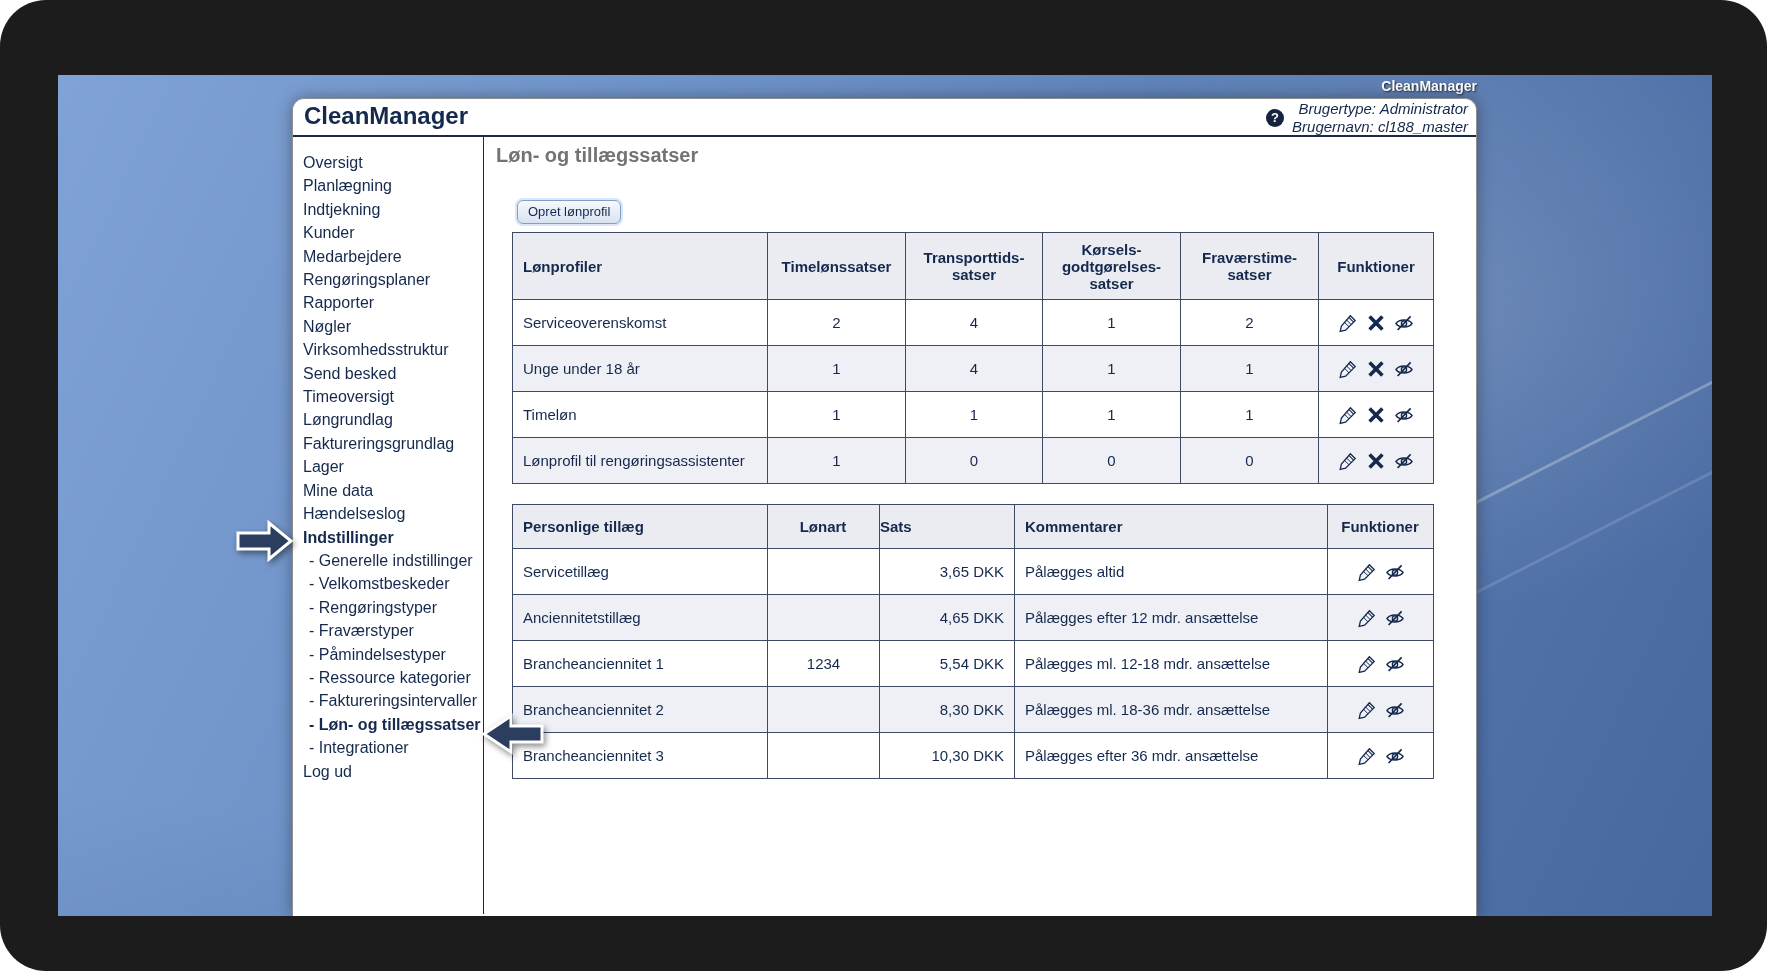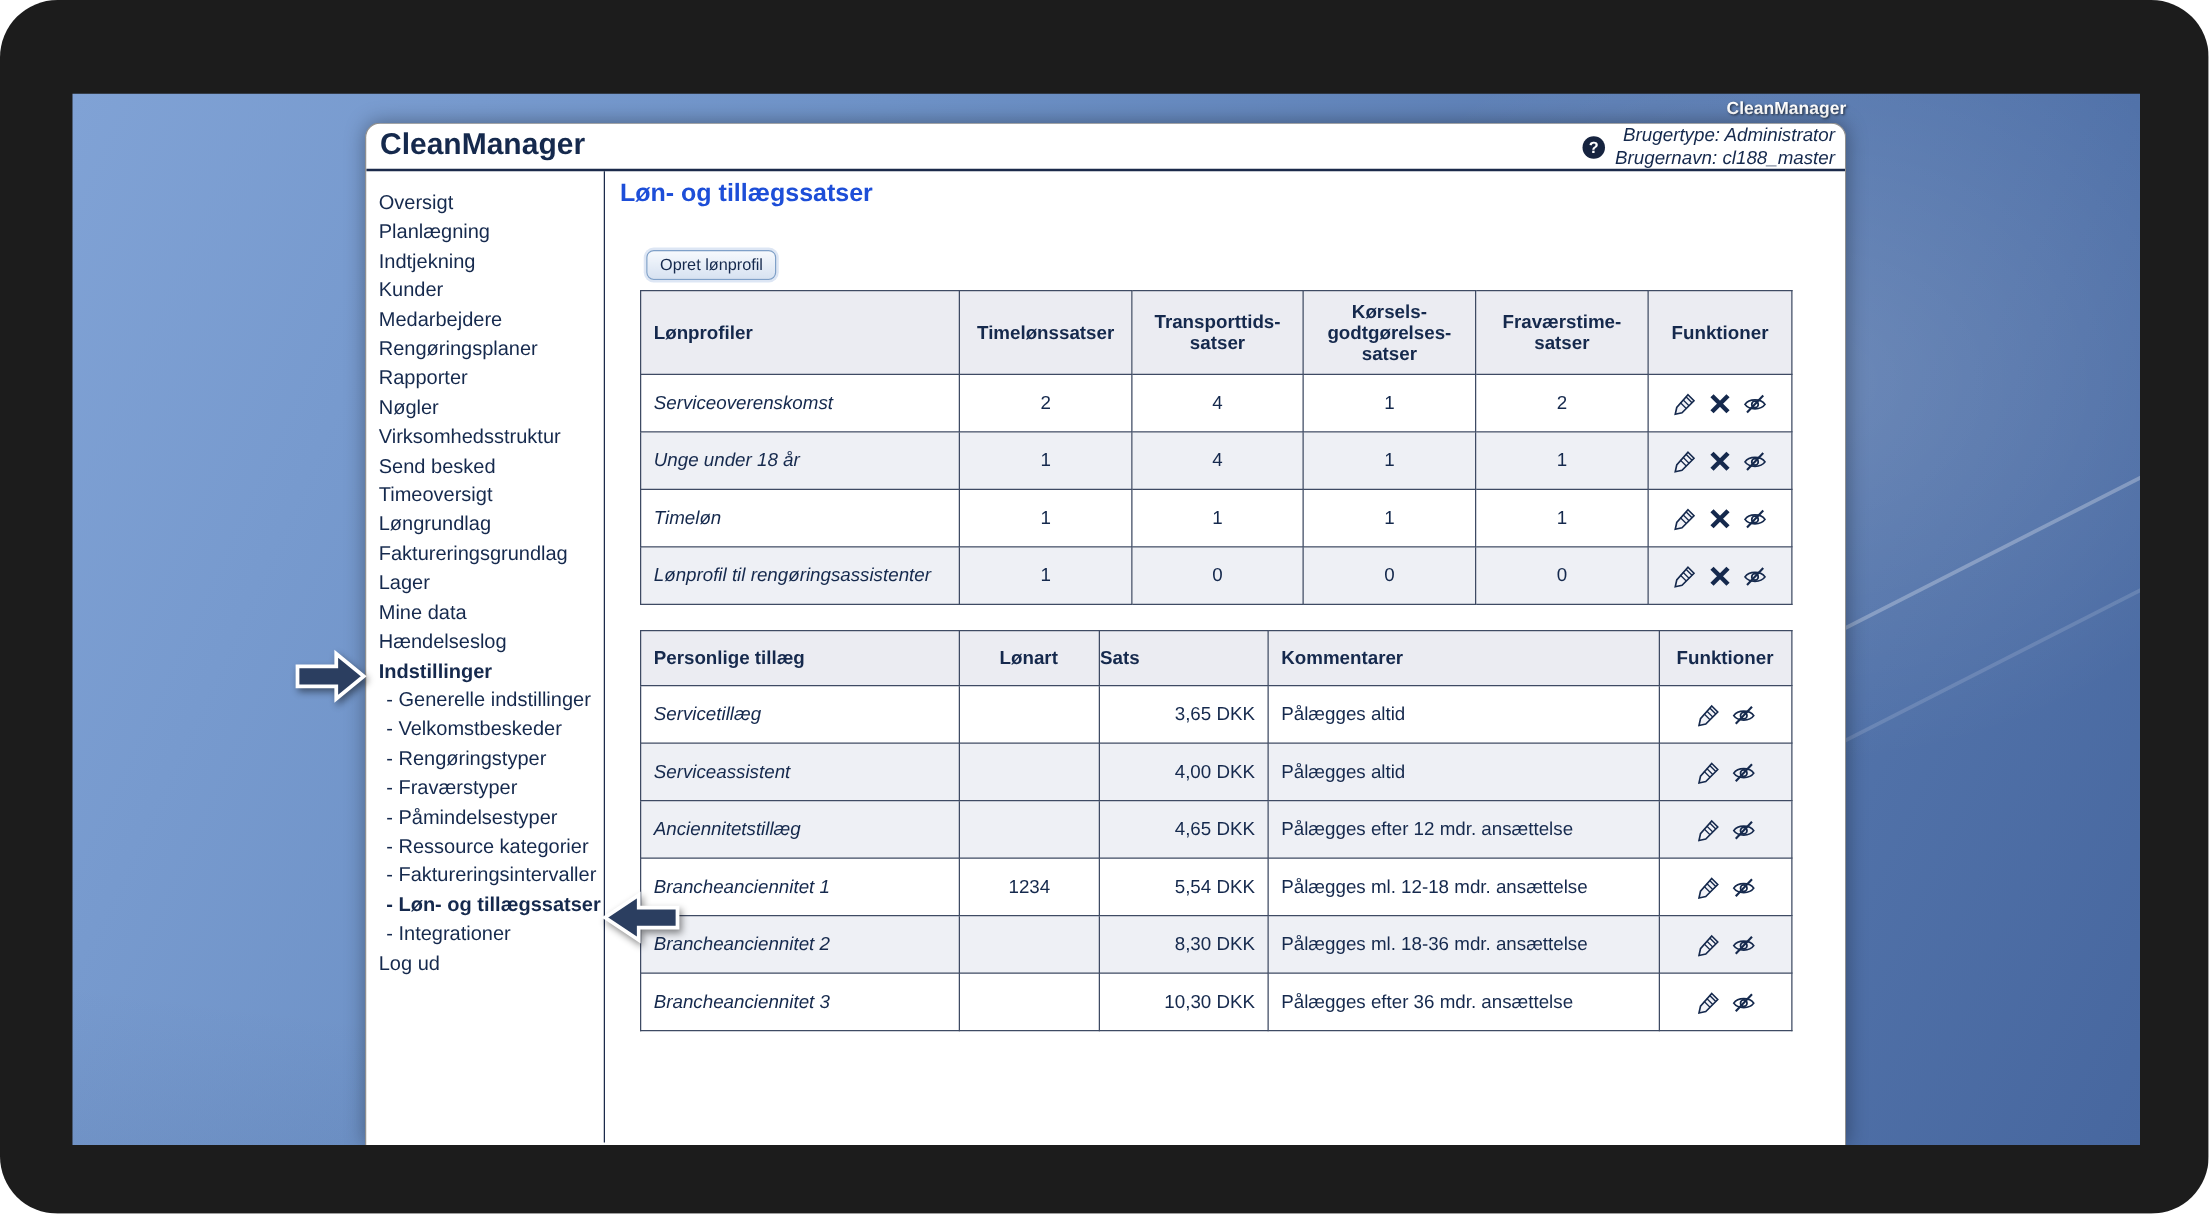--- a/index.html
+++ b/index.html
@@ -34,39 +34,39 @@
           font-size:13px;font-weight:bold;text-align:center;line-height:18px;cursor:pointer;}
   .user-lines{text-align:right;font-style:italic;font-size:15px;line-height:18px;color:#15294d;}
   .win-body{display:flex;height:calc(100% - 40px);}
   
   .sidebar{width:191px;border-right:1px solid #1b2a4a;padding:14px 0 0 10px;flex:none;}
   .side-item{font-size:16px;line-height:23.4px;color:#15294d;white-space:nowrap;cursor:pointer;}
   .side-item.sub{padding-left:6px;}
   .side-item.bold{font-weight:bold;}
   
   .content{flex:1;padding:0 0 0 9px;overflow:hidden;}
-  .page-title{margin:7px 0 0 3px;font-size:20px;font-weight:bold;color:#1d4ed8;}
+  .page-title{margin:7px 0 0 3px;font-size:20px;font-weight:bold;color:#737373;}
   .create-btn{display:inline-block;margin:33px 0 0 24px;padding:3px 10px 4px 10px;
           font-family:"Liberation Sans",sans-serif;font-size:13px;color:#15294d;
           background:linear-gradient(#f6f9fd,#d7e2f1);border:1px solid #7fa0c8;border-radius:6px;
           box-shadow:0 0 0 2px rgba(180,200,230,.45);cursor:pointer;}
   table{border-collapse:collapse;margin-left:19px;table-layout:fixed;}
   #profiles-table{margin-top:8px;}
   #supplements-table{margin-top:20px;}
   th,td{border:1px solid #3e4a63;color:#15294d;font-size:15px;overflow:hidden;}
   th{background:#ebecf2;font-weight:bold;white-space:pre-line;}
   #profiles-table th{height:67px;text-align:center;}
   #profiles-table th.col-name, #supplements-table th.col-name{text-align:left;padding-left:10px;}
   #supplements-table th{height:44px;text-align:left;padding-left:10px;}
   #supplements-table th.col-lonart{text-align:center;padding-left:0;}
   #supplements-table th.col-sats{text-align:left;padding:0 10px 0 0;margin-top:20px;}
   #supplements-table th.col-funk{text-align:center;padding-left:0;}
   td{height:46px;background:#ffffff;}
   tr.alt td{background:#eef0f5;}
-  td.name{text-align:left;padding-left:10px;font-style:italic;}
+  td.name{text-align:left;padding-left:10px;}
   td.val{text-align:center;}
   td.sats{text-align:right;padding-right:10px;}
   td.komm{text-align:left;padding-left:10px;}
   td.actions{text-align:center;}
   tr.disabled td{color:#8b95a8;}
   tr.disabled td.name, tr.disabled td.komm{text-decoration:line-through;}
   .icon-btn{display:inline-block;width:20px;height:20px;margin:0 4px;vertical-align:middle;cursor:pointer;}
   .icon-btn svg{display:block;}
   
   .annot{position:absolute;filter:drop-shadow(2px 3px 3px rgba(0,0,0,.45));}
@@ -259,36 +259,20 @@
                         <path d="M10.8 4.4 L15.6 9.2" fill="none" stroke="#15294d" stroke-width="1.1"></path>
                         <path d="M8.4 6.8 L13.2 11.6" fill="none" stroke="#15294d" stroke-width="1.0"></path>
                         <path d="M6.2 9 L11 13.8" fill="none" stroke="#15294d" stroke-width="1.0"></path>
                       </svg></span><span class="icon-btn"><svg width="20" height="20" viewBox="0 0 20 20">
                         <path d="M2 10.5 C5.2 5.8, 14.8 5.8, 18 10.5 C14.8 15.2, 5.2 15.2, 2 10.5 Z" fill="none" stroke="#15294d" stroke-width="1.4"></path>
                         <circle cx="10" cy="10.5" r="2.6" fill="none" stroke="#15294d" stroke-width="1.4"></circle>
                         <path d="M3.6 17 L16.6 3.4" fill="none" stroke="#15294d" stroke-width="1.7"></path>
                       </svg></span></td>
                 </tr>
                 <tr class="alt">
-                  <td class="name">Serviceassistent</td>
-                  <td class="val"></td>
-                  <td class="sats">4,00 DKK</td>
-                  <td class="komm">Pålægges altid</td>
-                  <td class="actions"><span class="icon-btn"><svg width="20" height="20" viewBox="0 0 20 20">
-                        <path d="M12.4 2.8 L17.2 7.6 L7.6 17.2 L2.2 18.4 L3.4 13 Z" fill="#f2f3f8" stroke="#15294d" stroke-width="1.3"></path>
-                        <path d="M10.8 4.4 L15.6 9.2" fill="none" stroke="#15294d" stroke-width="1.1"></path>
-                        <path d="M8.4 6.8 L13.2 11.6" fill="none" stroke="#15294d" stroke-width="1.0"></path>
-                        <path d="M6.2 9 L11 13.8" fill="none" stroke="#15294d" stroke-width="1.0"></path>
-                      </svg></span><span class="icon-btn"><svg width="20" height="20" viewBox="0 0 20 20">
-                        <path d="M2 10.5 C5.2 5.8, 14.8 5.8, 18 10.5 C14.8 15.2, 5.2 15.2, 2 10.5 Z" fill="none" stroke="#15294d" stroke-width="1.4"></path>
-                        <circle cx="10" cy="10.5" r="2.6" fill="none" stroke="#15294d" stroke-width="1.4"></circle>
-                        <path d="M3.6 17 L16.6 3.4" fill="none" stroke="#15294d" stroke-width="1.7"></path>
-                      </svg></span></td>
-                </tr>
-                <tr class="alt">
                   <td class="name">Anciennitetstillæg</td>
                   <td class="val"></td>
                   <td class="sats">4,65 DKK</td>
                   <td class="komm">Pålægges efter 12 mdr. ansættelse</td>
                   <td class="actions"><span class="icon-btn"><svg width="20" height="20" viewBox="0 0 20 20">
                         <path d="M12.4 2.8 L17.2 7.6 L7.6 17.2 L2.2 18.4 L3.4 13 Z" fill="#f2f3f8" stroke="#15294d" stroke-width="1.3"></path>
                         <path d="M10.8 4.4 L15.6 9.2" fill="none" stroke="#15294d" stroke-width="1.1"></path>
                         <path d="M8.4 6.8 L13.2 11.6" fill="none" stroke="#15294d" stroke-width="1.0"></path>
                         <path d="M6.2 9 L11 13.8" fill="none" stroke="#15294d" stroke-width="1.0"></path>
                       </svg></span><span class="icon-btn"><svg width="20" height="20" viewBox="0 0 20 20">

